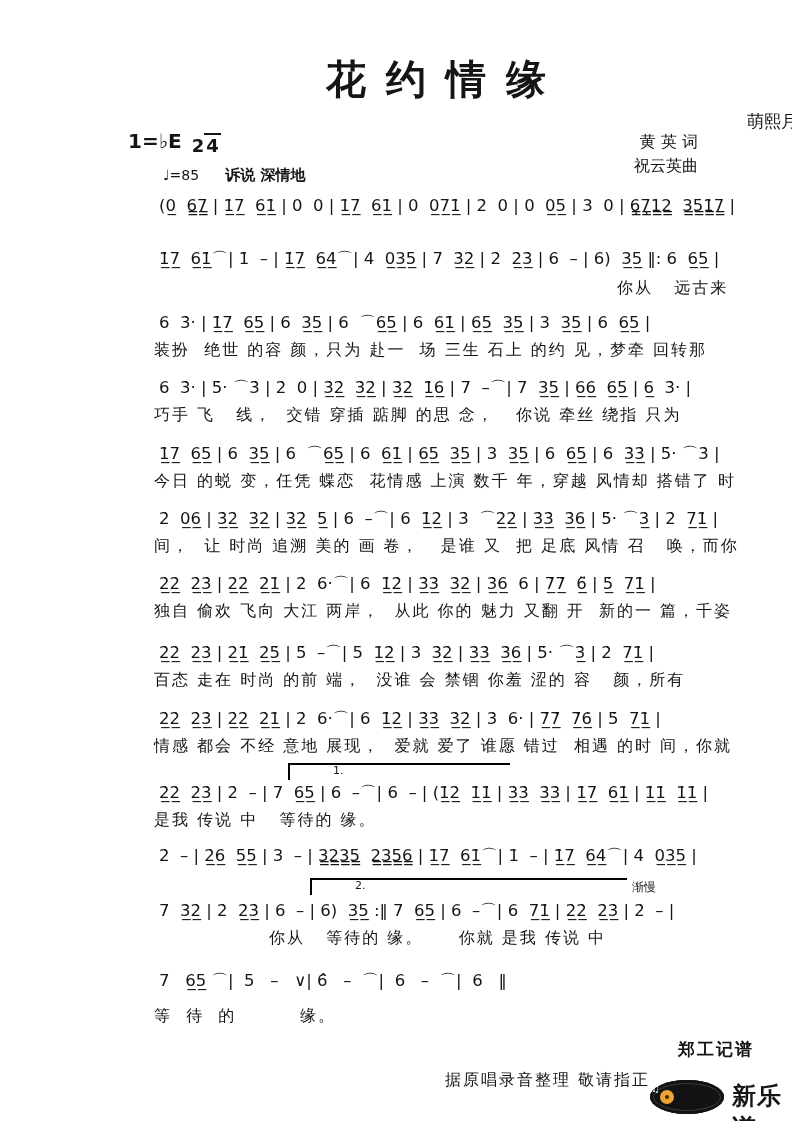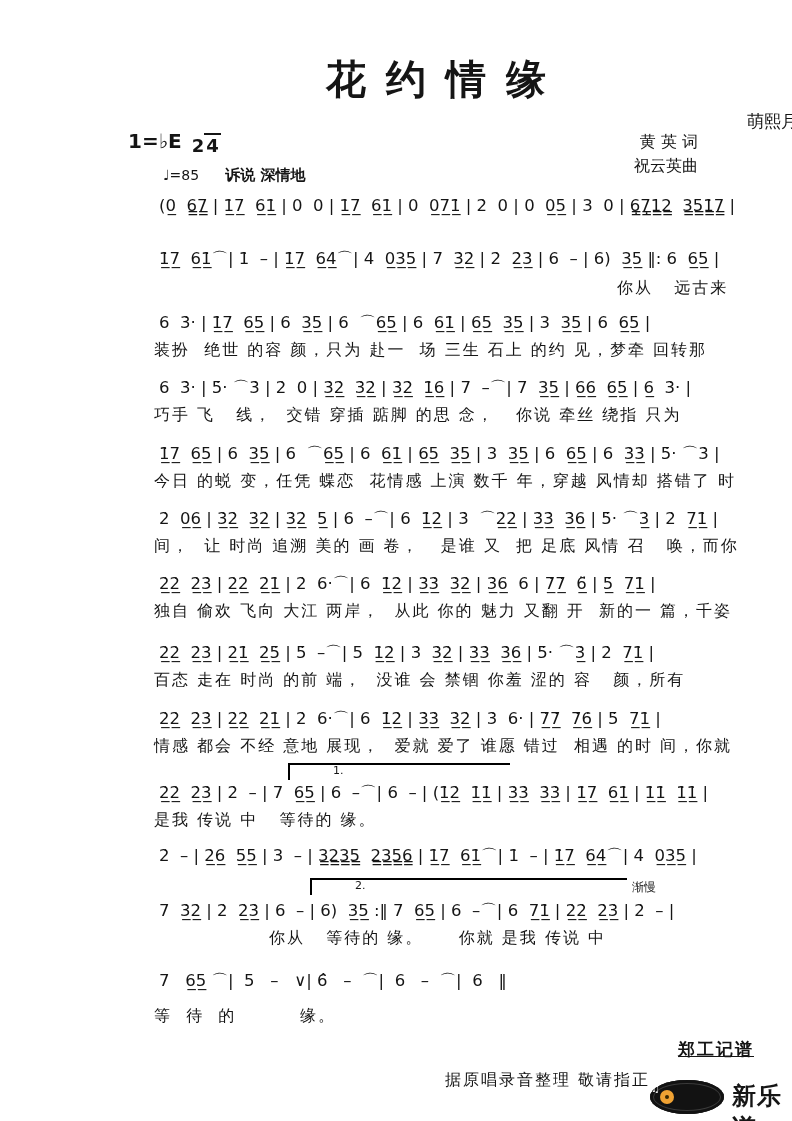--- a/index.html
+++ b/index.html
@@ -26,21 +26,21 @@
     font-family:"DejaVu Sans",sans-serif;
     margin-left:34px;
   }
   .lyr{
     left:85px;font-size:16px;letter-spacing:2px;white-space:pre;margin-left:29px;
   }
   .volta{border-top:2px solid #000;border-left:2px solid #000;height:15px;}
   .volta span{display:block;font-size:11px;padding:0 0 0 3px;line-height:1.1;}
   .rit{font-size:12px;}
   .footnote{top:1040px;left:405px;font-size:16px;letter-spacing:2px;margin-top:30px;}
-  .transcriber{top:1038px;left:638px;font-size:17px;font-weight:bold;letter-spacing:2px;text-decoration:underline;}
+  .transcriber{top:1038px;left:638px;font-size:17px;font-weight:bold;letter-spacing:2px;}
   .disc{top:1080px;left:650px;width:34px;height:34px;border-radius:50%;background:#121212;
         box-shadow:inset 0 0 0 3px #121212, inset 0 0 0 4px #3a3a3a;}
   .disc .label{position:absolute;top:10px;left:10px;width:14px;height:14px;border-radius:50%;}
   .disc .hole{position:absolute;top:15px;left:15px;width:4px;height:4px;border-radius:50%;background:#3a2800;}
   .disc .notes{position:absolute;top:3px;left:1px;color:#ffffff;font-size:10px;}
   .brandname{top:1080px;left:692px;font-size:24px;font-weight:bold;letter-spacing:1px;
              font-family:"DejaVu Sans",sans-serif;}
 </style>
 </head>
 <body>

